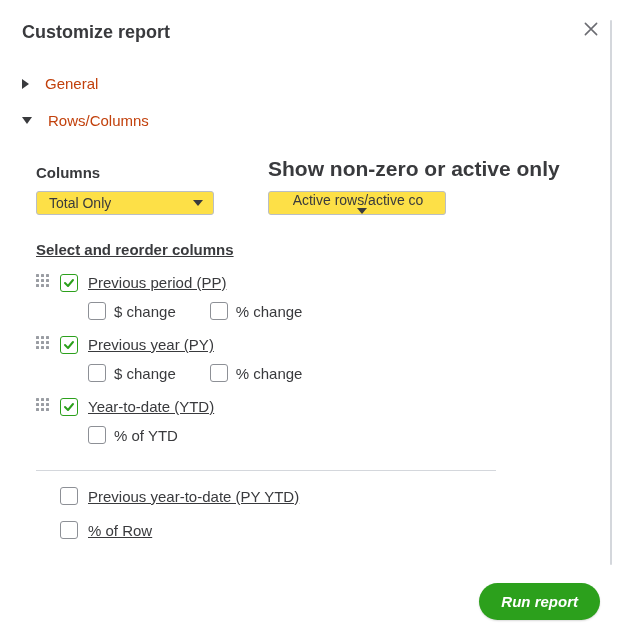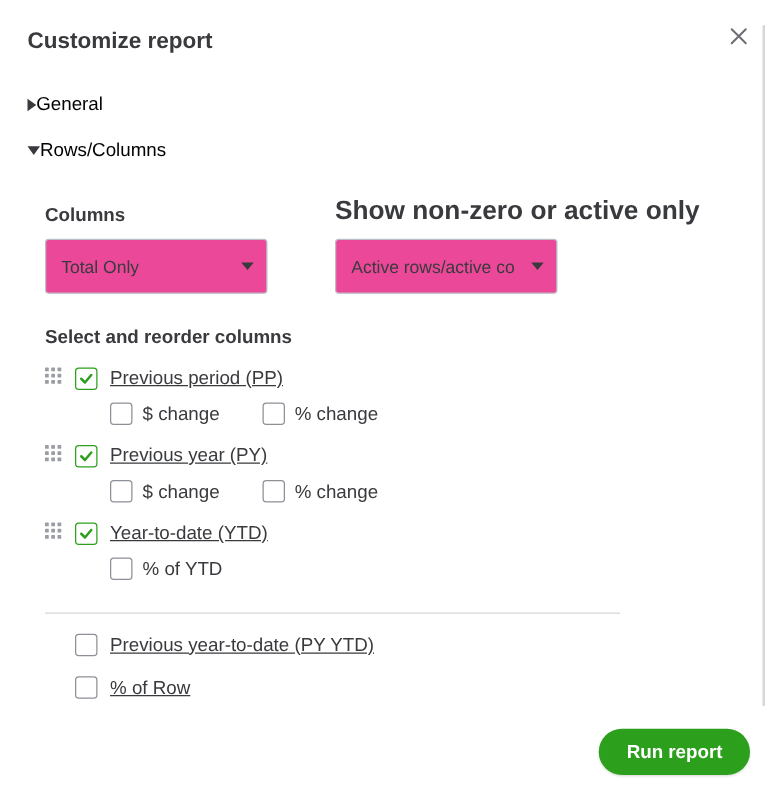--- a/index.html
+++ b/index.html
@@ -38,24 +38,24 @@
       width: 18px;
       height: 18px;
       color: #6b6c72;
       cursor: pointer;
     }
     .close svg { width: 18px; height: 18px; display: block; }
     .sections { margin-top: 22px; }
     .section-row {
       display: flex;
       align-items: center;
-      gap: 0;
+      gap: 16px;
       padding: 10px 0;
       cursor: pointer;
-      color: #000000;
+      color: #c2410c;
       font-size: 15px;
     }
     .caret {
       width: 0; height: 0;
       display: inline-block;
     }
     .caret.right {
       border-top: 5px solid transparent;
       border-bottom: 5px solid transparent;
       border-left: 7px solid #393a3d;
@@ -81,47 +81,48 @@
       margin-bottom: 10px;
     }
     .field-label-light {
       font-weight: 700;
       font-size: 21px;
       color: #393a3d;
     }
     .select {
       border: 1px solid #babec5;
       border-radius: 3px;
-      height: 44px;
+      height: 24px;
       display: flex;
       align-items: center;
       justify-content: space-between;
       padding: 0 10px 0 12px;
       font-size: 14px;
       color: #393a3d;
-      background: #ec4899;
+      background: #fde047;
       cursor: pointer;
     }
     .select .sel-caret {
       width: 0; height: 0;
       border-left: 5px solid transparent;
       border-right: 5px solid transparent;
       border-top: 6px solid #393a3d;
       margin-left: 8px;
       flex-shrink: 0;
     }
     .col-left { width: 178px; }
-    .col-right { width: 178px; }
+    .col-right { width: 178px; flex-direction: column; }
     .col-right-wrap { flex: 1; }
     .sel-text { white-space: nowrap; overflow: hidden; text-overflow: clip; }
 
     .reorder-label {
       font-weight: 700;
       font-size: 15px;
       margin-top: 26px;
+      text-decoration: underline;
     }
     .item {
       display: flex;
       gap: 10px;
       margin-top: 16px;
       text-decoration: underline;
     }
     .grip {
       width: 14px;
       color: #8d9096;
@@ -180,20 +181,21 @@
     .run-btn {
       background: #2ca01c;
       color: #fff;
       font-weight: 700;
       font-size: 15px;
       border: none;
       border-radius: 22px;
       padding: 10px 22px;
       cursor: pointer;
       box-shadow: 0 1px 2px rgba(0,0,0,0.15);
+      font-style: italic;
     }
   </style>
 </head>
 <body>
 
 <div class="panel">
   <div class="title">Customize report</div>
   <div class="close">
     <svg viewBox="0 0 16 16">
         <path d="M3 3 L13 13 M13 3 L3 13" stroke="currentColor" stroke-width="1.4" fill="none" stroke-linecap="round"></path>

